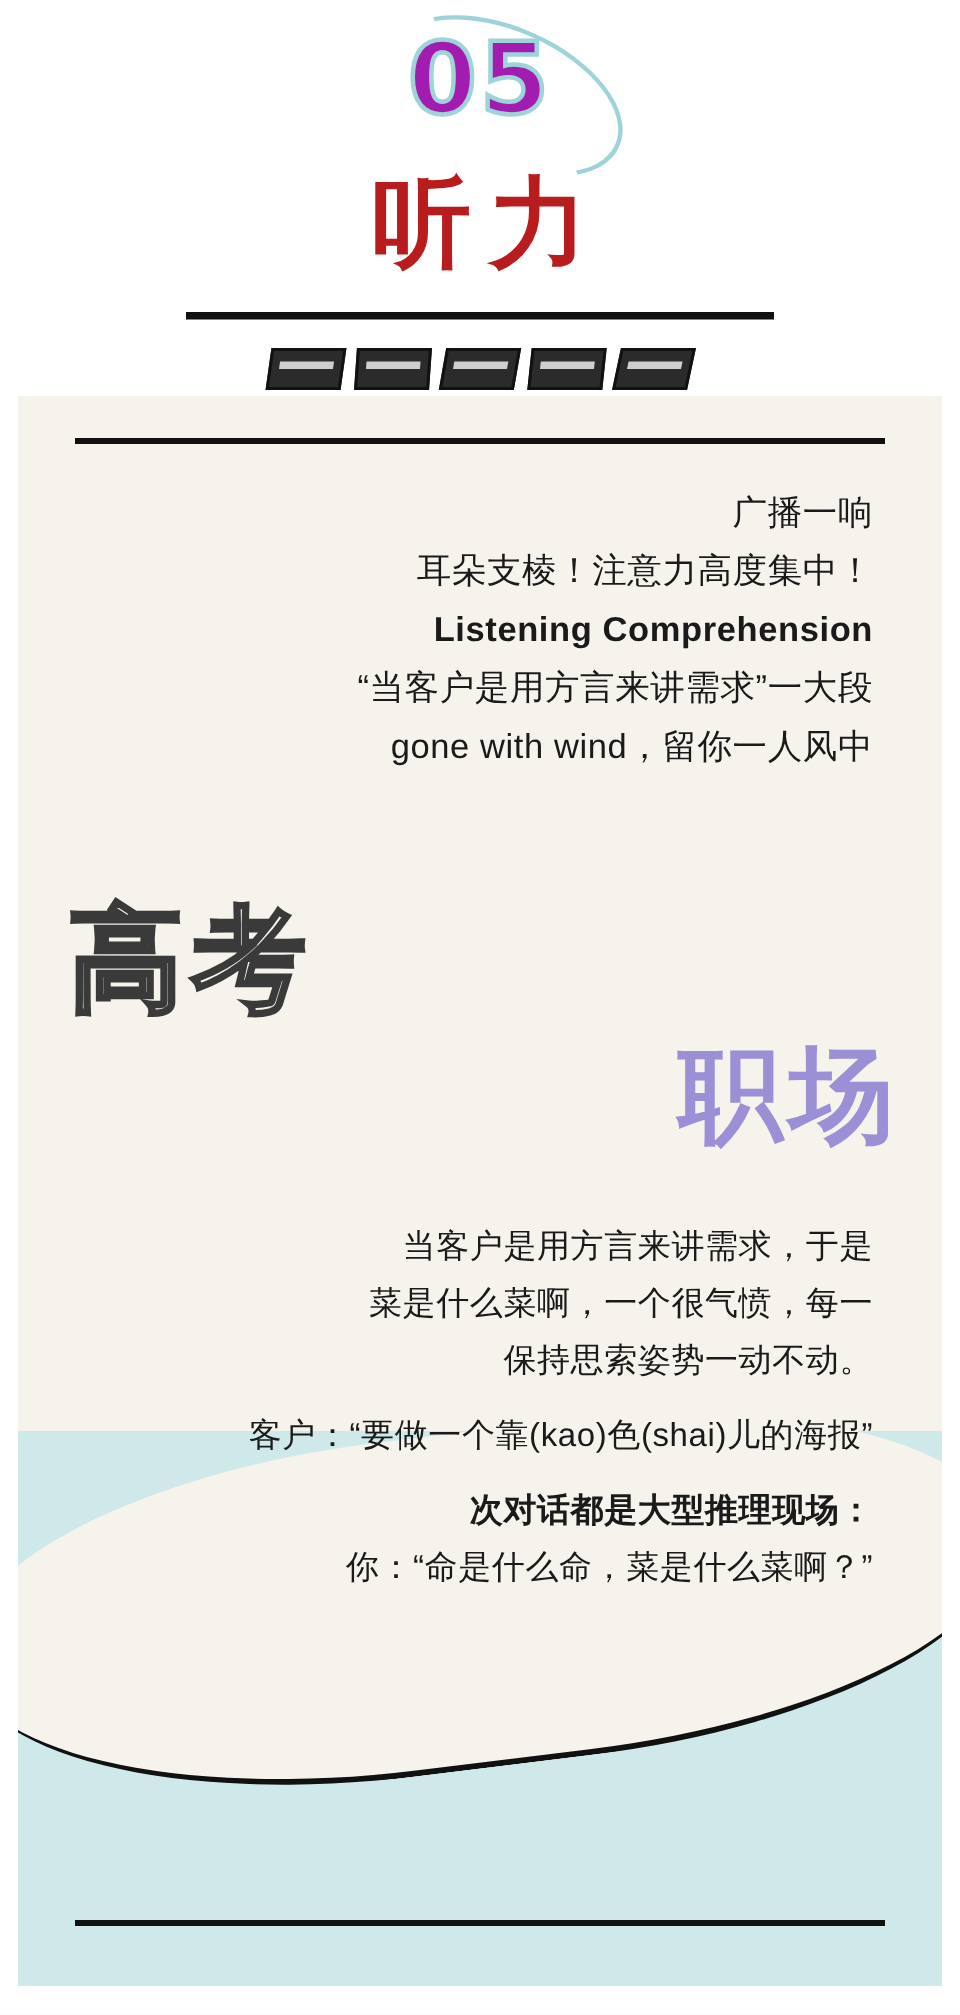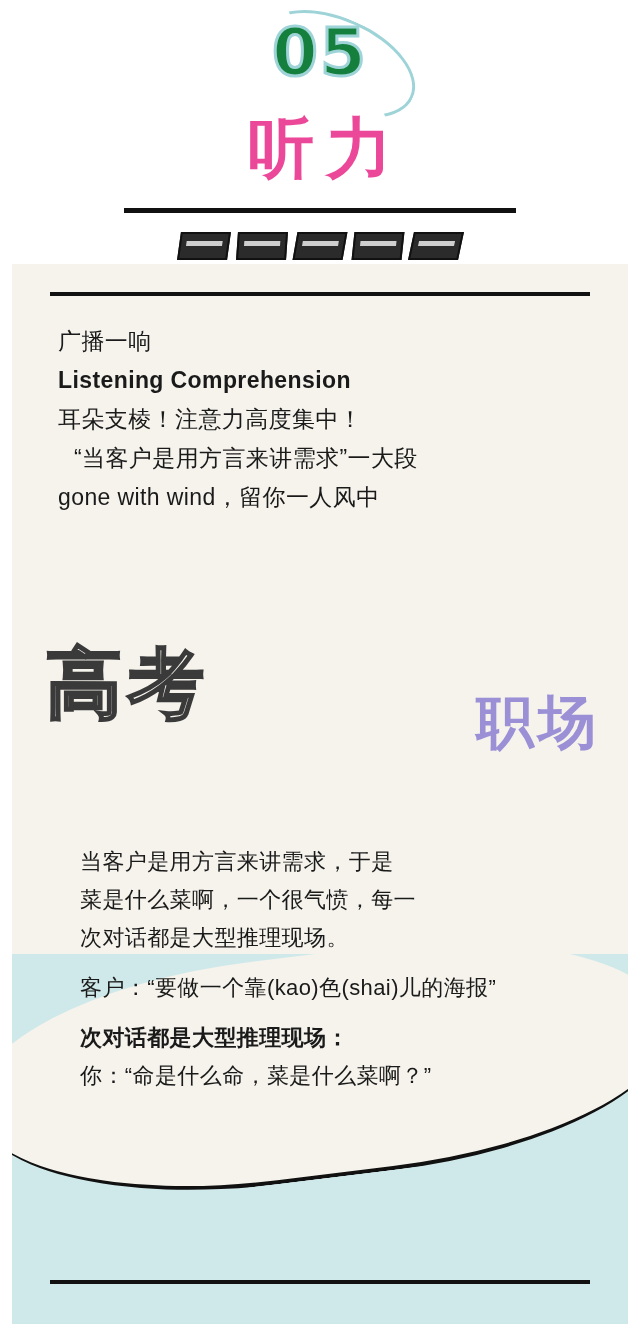--- a/index.html
+++ b/index.html
@@ -25,21 +25,21 @@
   .section-number {
     position: absolute;
     left: 0;
     right: 0;
     top: 14px;
     text-align: center;
     font-family: "DejaVu Sans", sans-serif;
     font-weight: bold;
     font-size: 66px;
     letter-spacing: 2px;
-    color: #15803d;
+    color: #a21caf;
     -webkit-text-stroke: 3px #9ed4d8;
     text-shadow: none;
   }
   .number-swoosh {
     position: absolute;
     left: 50%;
     top: 18px;
     width: 160px;
     height: 86px;
     margin-left: -66px;
@@ -53,21 +53,21 @@
     position: absolute;
     left: 0;
     right: 0;
     top: 104px;
     text-align: center;
     font-family: "DejaVu Sans", sans-serif;
     font-weight: bold;
     font-size: 66px;
     letter-spacing: 12px;
     text-indent: 12px;
-    color: #ec4899;
+    color: #b91c1c;
   }
   .title-rule {
     position: absolute;
     left: 124px;
     width: 392px;
     top: 208px;
     height: 5px;
     background: #111111;
   }
   .tape-row {
@@ -159,62 +159,61 @@
     width: 616px;
     padding: 0 46px;
     box-sizing: border-box;
     z-index: 5;
   }
   .line {
     font-size: 23px;
     line-height: 39px;
     color: #1a1a1a;
     letter-spacing: 0.4px;
+    text-align: right;
   }
   .line.bold {
     font-weight: bold;
   }
   .indent {
     text-indent: 16px;
   }
 
   .watermark-gaokao {
     position: absolute;
     left: 34px;
     top: 326px;
     font-family: "DejaVu Sans", sans-serif;
     font-weight: bold;
     font-size: 76px;
     letter-spacing: 6px;
     color: transparent;
     -webkit-text-stroke: 2.5px #3a3a3a;
     z-index: 6;
-    margin-top: 44px;
   }
   .watermark-zhichang {
     position: absolute;
     right: 28px;
     top: 420px;
     font-family: "DejaVu Sans", sans-serif;
     font-weight: bold;
-    font-size: 58px;
+    font-size: 70px;
     letter-spacing: 4px;
     color: #9b8fd6;
     z-index: 6;
   }
 
   .block-bottom {
     position: absolute;
     left: 0;
     top: 548px;
     width: 616px;
-    padding: 0 68px;
+    padding: 0 46px;
     box-sizing: border-box;
     z-index: 7;
-    margin-top: 31px;
   }
   .block-bottom .line {
     font-size: 22px;
     line-height: 38px;
   }
   .gap { height: 12px; }
 </style>
 </head>
 <body>
 
@@ -236,33 +235,33 @@
 
   <div class="teal-panel">
     <div class="teal-mask"></div>
     <div class="teal-curve"></div>
   </div>
 
   <div class="card-rule"></div>
 
   <div class="block-top">
     <div class="line">广播一响</div>
+    <div class="line">耳朵支棱！注意力高度集中！</div>
     <div class="line bold">Listening Comprehension</div>
-    <div class="line">耳朵支棱！注意力高度集中！</div>
     <div class="line indent">“当客户是用方言来讲需求”一大段</div>
     <div class="line">gone with wind，留你一人风中</div>
   </div>
 
   <div class="watermark-gaokao">高考</div>
   <div class="watermark-zhichang">职场</div>
 
   <div class="block-bottom">
     <div class="line">当客户是用方言来讲需求，于是</div>
     <div class="line">菜是什么菜啊，一个很气愤，每一</div>
-    <div class="line">次对话都是大型推理现场。</div>
+    <div class="line">保持思索姿势一动不动。</div>
     <div class="gap"></div>
     <div class="line">客户：“要做一个靠(kao)色(shai)儿的海报”</div>
     <div class="gap"></div>
     <div class="line bold">次对话都是大型推理现场：</div>
     <div class="line">你：“命是什么命，菜是什么菜啊？”</div>
   </div>
 
   <div class="card-rule bottom"></div>
 </div>
 

